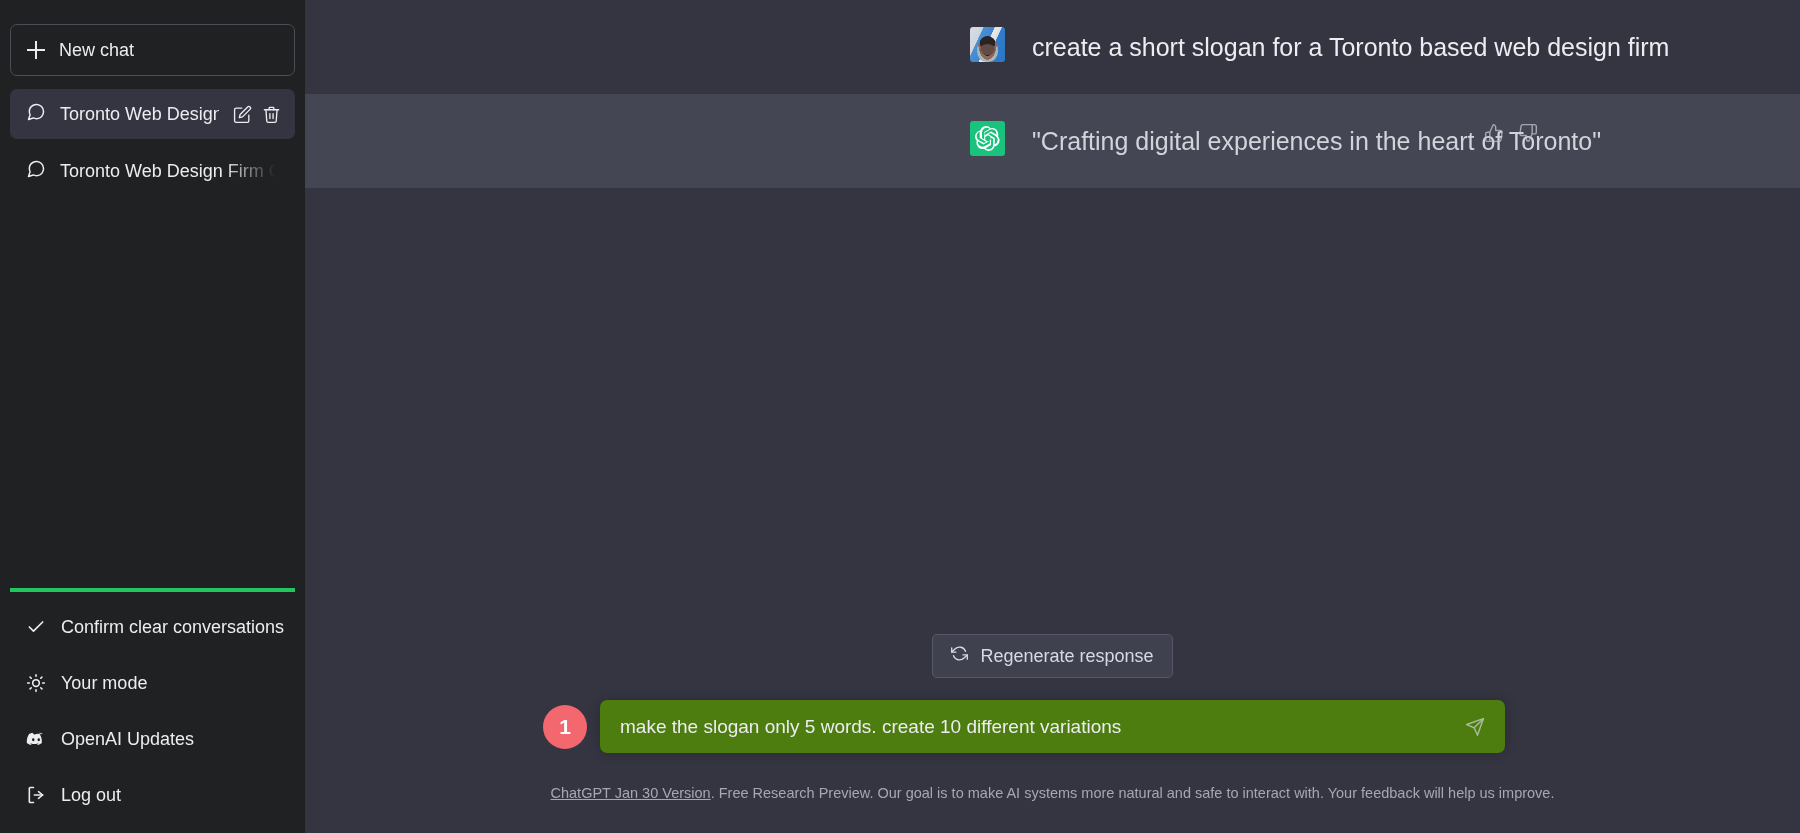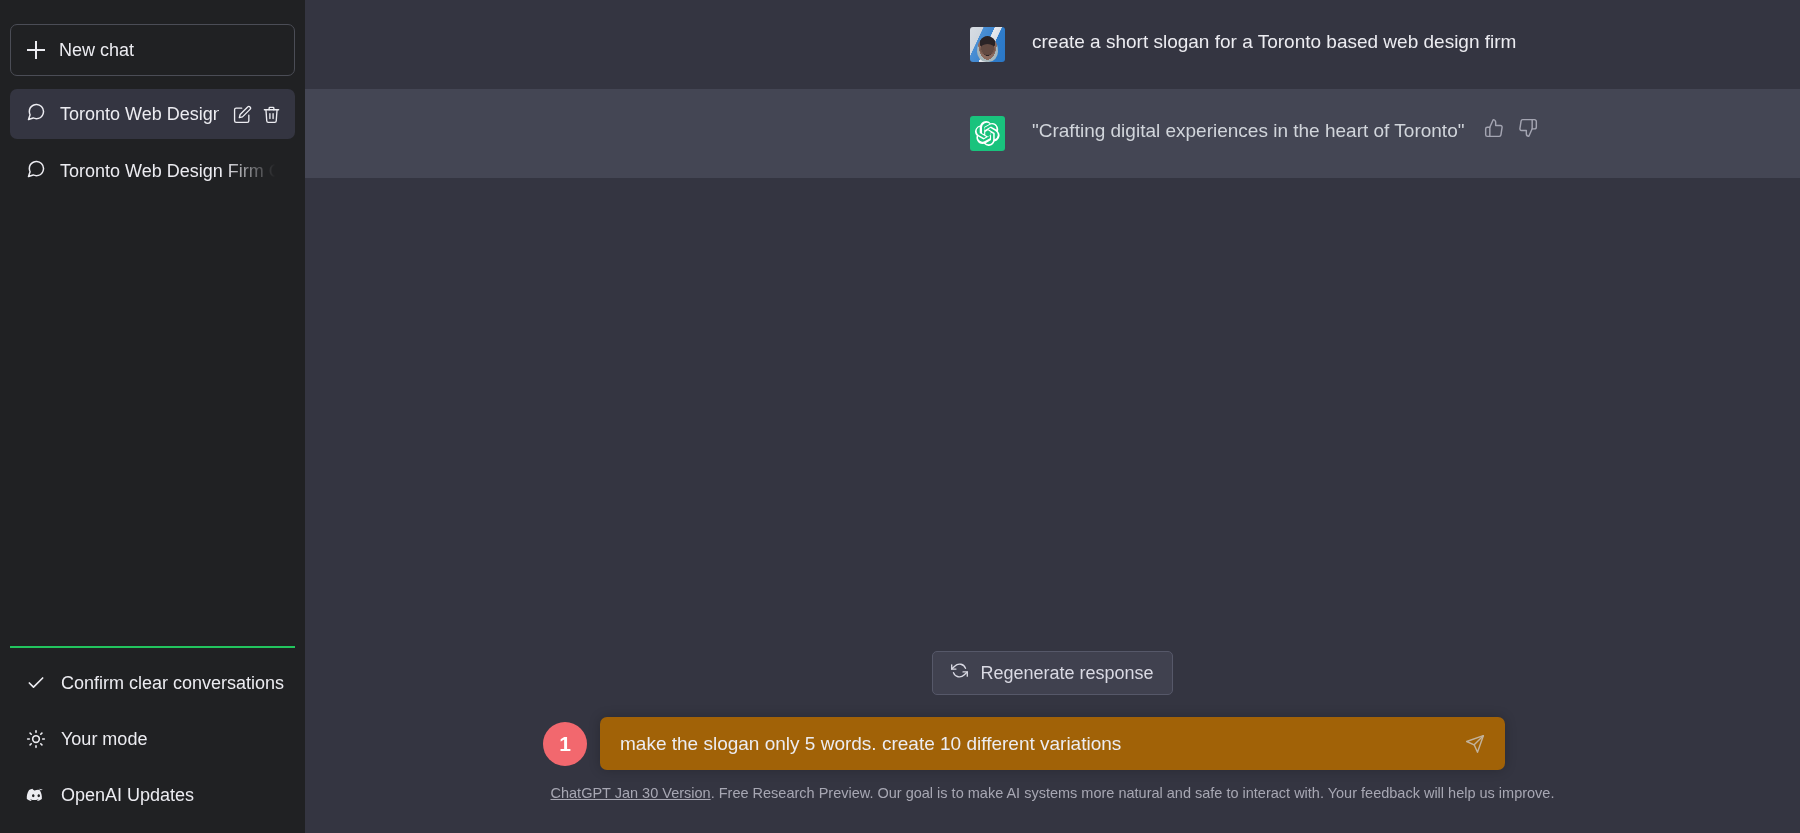--- a/index.html
+++ b/index.html
@@ -101,21 +101,21 @@
     align-items: center;
     gap: 10px;
     flex: 0 0 auto;
   }
   .icon-btn { display: flex; cursor: pointer; }
   .icon-btn svg { display: block; }
 
   .sidebar-spacer { flex: 1 1 auto; min-height: 0; }
 
   #sidebar-bottom {
-    border-top: 2px solid #22c55e;
+    border-top: 4px solid #22c55e;
     padding: 7px 0 10px 0;
     flex: 0 0 auto;
   }
 
   .menu-item {
     display: flex;
     align-items: center;
     gap: 15px;
     height: 56px;
     padding: 0 16px;
@@ -199,21 +199,21 @@
 
   .avatar.gpt {
     background: #19c37d;
     display: flex; align-items: center; justify-content: center;
   }
 
   .msg-body {
     flex: 1 1 auto;
     padding-left: 27px;
     color: #ececf1;
-    font-size: 19px;
+    font-size: 25px;
     line-height: 1.6;
     max-width: 760px;
   }
   .msg-row.user .msg-body { color: #ececf1; }
   .msg-row.assistant .msg-body { color: #d1d5db; }
 
   .feedback {
     position: absolute;
     right: 262px;
     top: 29px;
@@ -272,21 +272,21 @@
     background: #f2686e;
     color: #fff;
     font-size: 21px;
     font-weight: bold;
     display: flex; align-items: center; justify-content: center;
     z-index: 3;
   }
 
   .input-box {
     flex: 1 1 auto;
-    background: #a16207;
+    background: #4d7c0f;
     border-radius: 7px;
     box-shadow: 0 0 12px rgba(0,0,0,.22);
     display: flex;
     align-items: center;
     height: 53px;
     padding: 0 16px 0 20px;
   }
   .input-text {
     flex: 1 1 auto;
     background: transparent;
@@ -294,21 +294,21 @@
     outline: none;
     color: #ececf1;
     font-size: 19px;
     font-family: "Liberation Sans", sans-serif;
   }
   .input-text::placeholder { color: #8e8ea0; }
 
   .send-btn { display: flex; cursor: pointer; opacity: .7; padding: 4px; }
 
   .footer-note {
-    margin-top: 15px;
+    margin-top: 32px;
     text-align: center;
     color: #a7a7b3;
     font-size: 14.5px;
   }
   .footer-note a {
     color: #a7a7b3;
     text-decoration: underline;
   }
 </style>
 </head>
@@ -387,20 +387,30 @@
       <div class="menu-item">
         <span class="mi-icon">
           <svg width="21" height="21" viewBox="0 0 24 24" fill="#ececf1">
             <path d="M20.3 5.3A16.5 16.5 0 0 0 16.2 4l-.3.6a12.3 12.3 0 0 1 3.6 1.8 11.6 11.6 0 0 0-9.1-.5l-.3.1A12 12 0 0 1 8.1 4.6L7.8 4a16.5 16.5 0 0 0-4.1 1.3C1.3 9 .7 12.6 1 16.1a16.4 16.4 0 0 0 5 2.5l.6-1a10.8 10.8 0 0 1-1.7-.8l.4-.3a11.7 11.7 0 0 0 9.4 0l.4.3a10.8 10.8 0 0 1-1.7.8l.6 1a16.4 16.4 0 0 0 5-2.5c.4-4-.6-7.5-2.7-10.8zM8.7 14c-.8 0-1.5-.8-1.5-1.7s.7-1.7 1.5-1.7 1.5.8 1.5 1.7-.7 1.7-1.5 1.7zm6.6 0c-.8 0-1.5-.8-1.5-1.7s.7-1.7 1.5-1.7 1.5.8 1.5 1.7-.7 1.7-1.5 1.7z"></path>
           </svg>
         </span>
         <span>OpenAI Updates</span>
       </div>
 
 
+      <div class="menu-item">
+        <span class="mi-icon">
+          <svg width="20" height="20" viewBox="0 0 24 24" fill="none" stroke="#ececf1" stroke-width="1.9" stroke-linecap="round" stroke-linejoin="round">
+            <path d="M9 3H5a1 1 0 0 0-1 1v16a1 1 0 0 0 1 1h4"></path>
+            <polyline points="15 8 20 12 15 16"></polyline>
+            <path d="M10 12h10"></path>
+          </svg>
+        </span>
+        <span>Log out</span>
+      </div>
 
     </div>
   </aside>
 
   <section id="main">
 
     <div id="thread">
 
       <div class="msg-row user">
         <div class="msg-inner">

